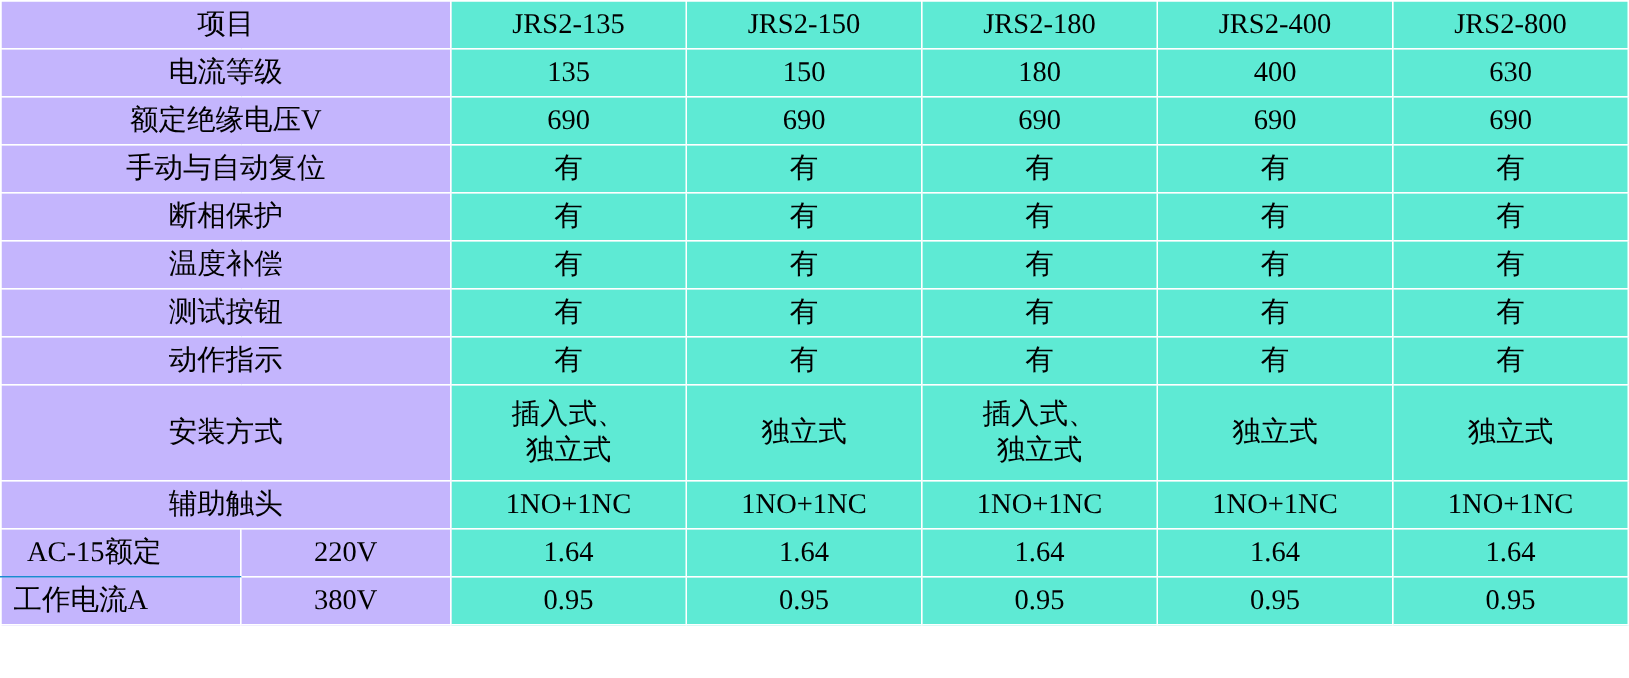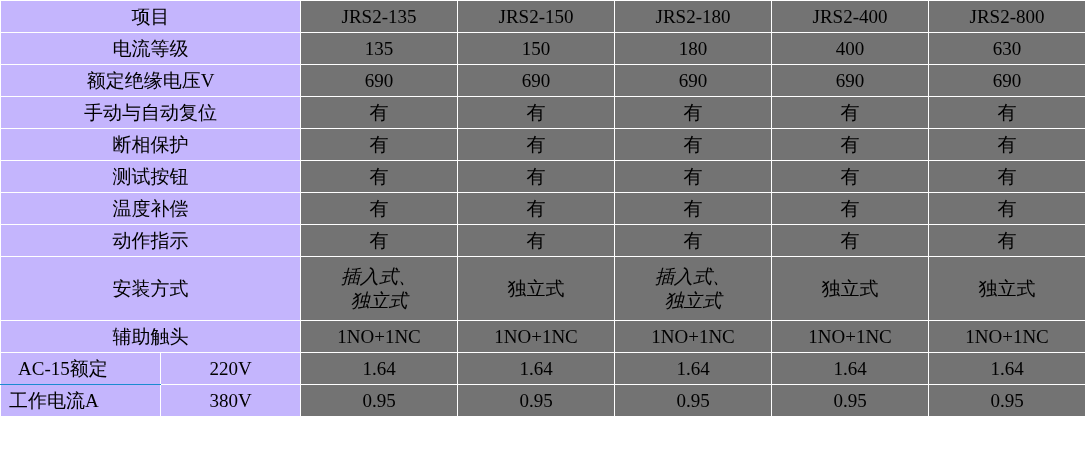--- a/index.html
+++ b/index.html
@@ -32,34 +32,33 @@
     background: #c4b5fd;
     color: #ffffff;
     border: 1px solid #ffffff;
     font-size: 19px;
   }
   .lbl-sm {
     font-size: 16px;
   }
   
   .val {
-    background: #737373;
+    background: #5eead4;
     color: #000000;
     border: 1px solid #1b8bd0;
     font-family: "Liberation Serif", "DejaVu Serif", serif;
   }
   .val-num {
     font-family: "Liberation Serif", "DejaVu Serif", serif;
   }
   .val-small {
     font-size: 17px;
   }
   .two-line {
     line-height: 1.3;
-    font-style: italic;
   }
   .r-tall { height: 64px; }
   .r-std  { height: 32px; }
   .hdr-model {
     font-family: "Liberation Serif", "DejaVu Serif", serif;
     font-size: 19px;
   }
 </style>
 </head>
 <body>
@@ -115,30 +114,30 @@
     <tr class="r-std">
       <td class="lbl" colspan="2">断相保护</td>
       <td class="val">有</td>
       <td class="val">有</td>
       <td class="val">有</td>
       <td class="val">有</td>
       <td class="val">有</td>
     </tr>
 
     <tr class="r-std">
-      <td class="lbl" colspan="2">测试按钮</td>
+      <td class="lbl" colspan="2">温度补偿</td>
       <td class="val">有</td>
       <td class="val">有</td>
       <td class="val">有</td>
       <td class="val">有</td>
       <td class="val">有</td>
     </tr>
 
     <tr class="r-std">
-      <td class="lbl" colspan="2">温度补偿</td>
+      <td class="lbl" colspan="2">测试按钮</td>
       <td class="val">有</td>
       <td class="val">有</td>
       <td class="val">有</td>
       <td class="val">有</td>
       <td class="val">有</td>
     </tr>
 
     <tr class="r-std">
       <td class="lbl" colspan="2">动作指示</td>
       <td class="val">有</td>

